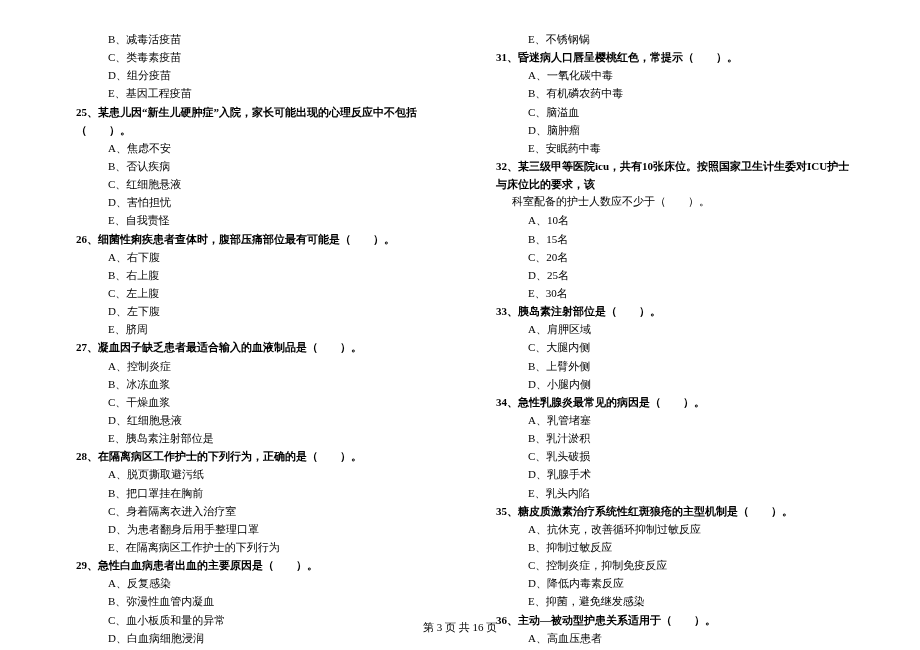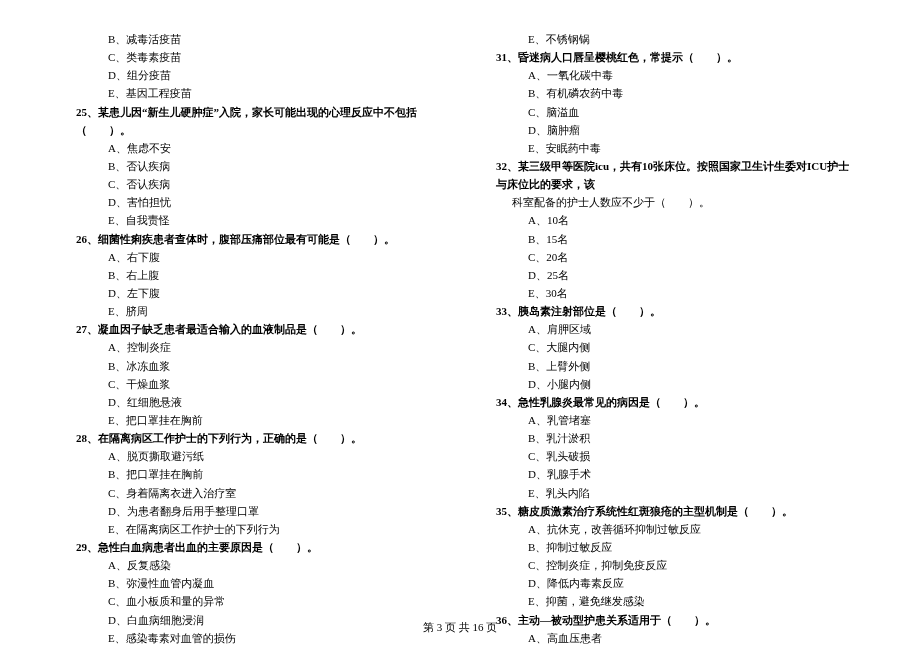--- a/index.html
+++ b/index.html
@@ -27,20 +27,21 @@
     }
     .option-item {
       padding-left: 48px;
     }
     .question-item {
       padding-left: 16px;
       font-weight: bold;
     }
     .question-item-cont {
       padding-left: 32px;
+      font-family: Liberation Mono, monospace;
     }
     .footer {
       position: absolute;
       bottom: 15px;
       left: 0;
       right: 0;
       text-align: center;
       font-size: 11px;
     }
   </style>
@@ -49,34 +50,35 @@
 
 <div class="content">
   <div class="column" id="left-col">
       <div class="option-item">B、减毒活疫苗</div>
       <div class="option-item">C、类毒素疫苗</div>
       <div class="option-item">D、组分疫苗</div>
       <div class="option-item">E、基因工程疫苗</div>
       <div class="question-item">25、某患儿因“新生儿硬肿症”入院，家长可能出现的心理反应中不包括（　　）。</div>
       <div class="option-item">A、焦虑不安</div>
       <div class="option-item">B、否认疾病</div>
-      <div class="option-item">C、否认疾病</div>
+      <div class="option-item">C、红细胞悬液</div>
       <div class="option-item">D、害怕担忧</div>
       <div class="option-item">E、自我责怪</div>
       <div class="question-item">26、细菌性痢疾患者查体时，腹部压痛部位最有可能是（　　）。</div>
       <div class="option-item">A、右下腹</div>
       <div class="option-item">B、右上腹</div>
+      <div class="option-item">C、左上腹</div>
       <div class="option-item">D、左下腹</div>
       <div class="option-item">E、脐周</div>
       <div class="question-item">27、凝血因子缺乏患者最适合输入的血液制品是（　　）。</div>
       <div class="option-item">A、控制炎症</div>
       <div class="option-item">B、冰冻血浆</div>
       <div class="option-item">C、干燥血浆</div>
       <div class="option-item">D、红细胞悬液</div>
-      <div class="option-item">E、把口罩挂在胸前</div>
+      <div class="option-item">E、胰岛素注射部位是</div>
       <div class="question-item">28、在隔离病区工作护士的下列行为，正确的是（　　）。</div>
       <div class="option-item">A、脱页撕取避污纸</div>
       <div class="option-item">B、把口罩挂在胸前</div>
       <div class="option-item">C、身着隔离衣进入治疗室</div>
       <div class="option-item">D、为患者翻身后用手整理口罩</div>
       <div class="option-item">E、在隔离病区工作护士的下列行为</div>
       <div class="question-item">29、急性白血病患者出血的主要原因是（　　）。</div>
       <div class="option-item">A、反复感染</div>
       <div class="option-item">B、弥漫性血管内凝血</div>
       <div class="option-item">C、血小板质和量的异常</div>

